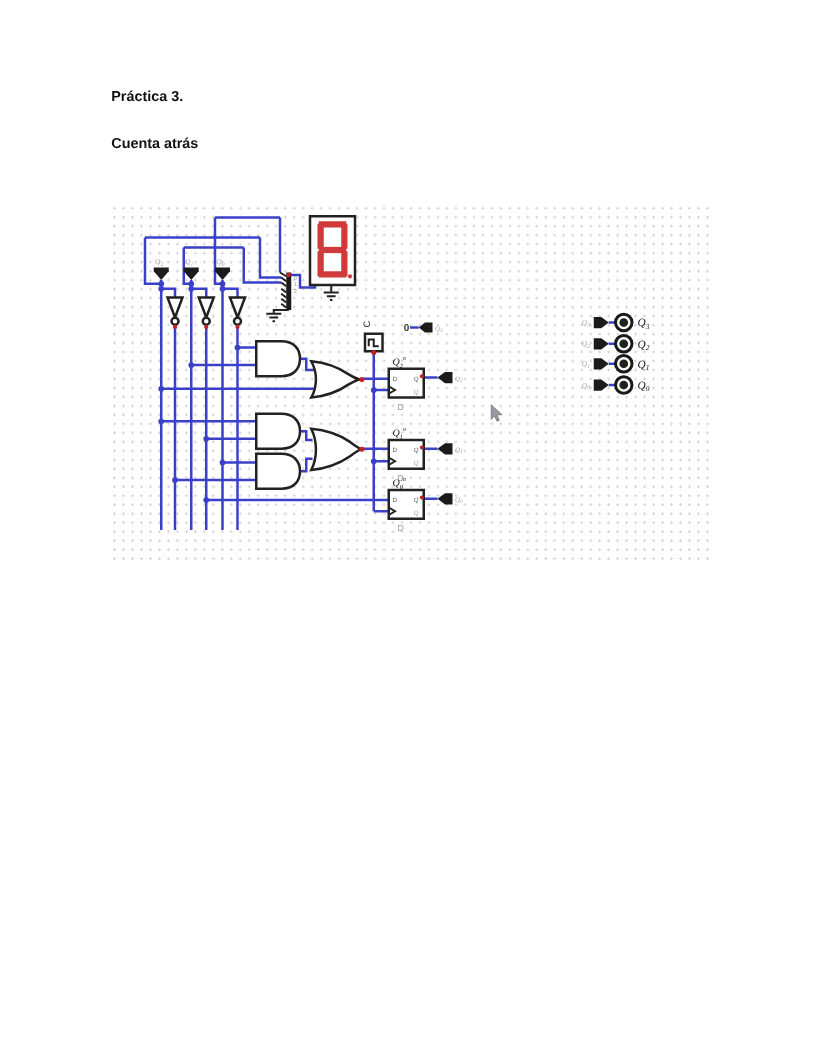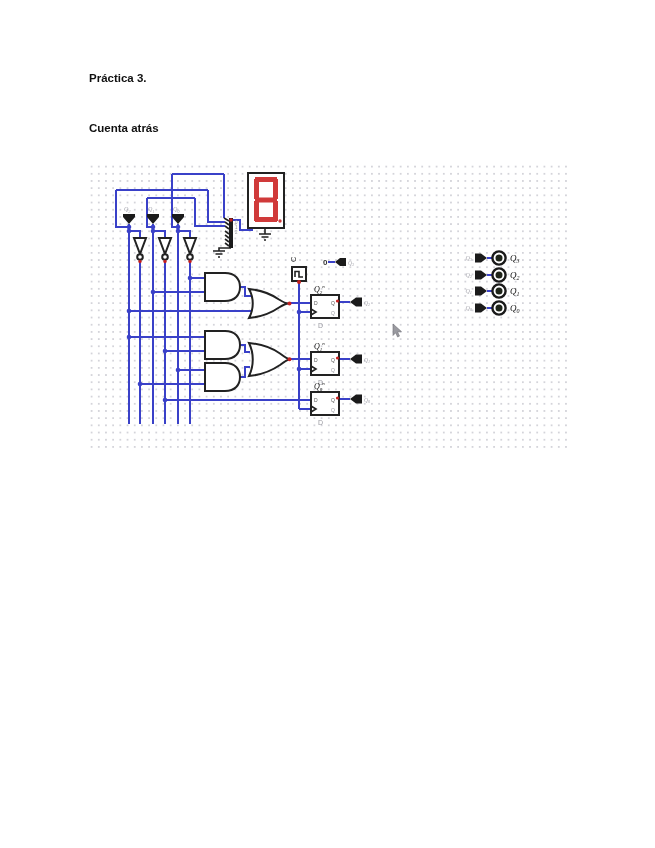--- a/index.html
+++ b/index.html
@@ -1,19 +1,19 @@
 <!DOCTYPE html>
 <html><head>
 <meta charset="utf-8">
 <style>
   html,body{margin:0;padding:0;background:#ffffff;}
   .page{position:relative;width:655px;height:848px;background:#fff;overflow:hidden;
         font-family:"Liberation Sans",sans-serif;}
   .doc-title{position:absolute;left:89px;top:72px;font-size:11.5px;font-weight:700;color:#111;}
-  .doc-subtitle{position:absolute;left:89px;top:122px;font-size:11.5px;font-weight:700;color:#111;}
+  .doc-subtitle{position:absolute;left:89px;top:109px;font-size:11.5px;font-weight:700;color:#111;}
   .circuit-area{position:absolute;left:88px;top:163px;width:482px;height:285px;
     background-image:radial-gradient(#d4d4da 0.8px,transparent 0.9px);
     background-size:7.2px 7.2px;}
   svg{display:block;}
   .wire{stroke:#3a41c8;stroke-width:2;fill:none;}
   .comp{stroke:#222;stroke-width:2;fill:#fff;}
   .thin{stroke:#222;stroke-width:1.6;fill:none;}
   .blk{fill:#1b1b1b;stroke:none;}
   .jdot{fill:#3a41c8;}
   .rdot{fill:#c42020;}

